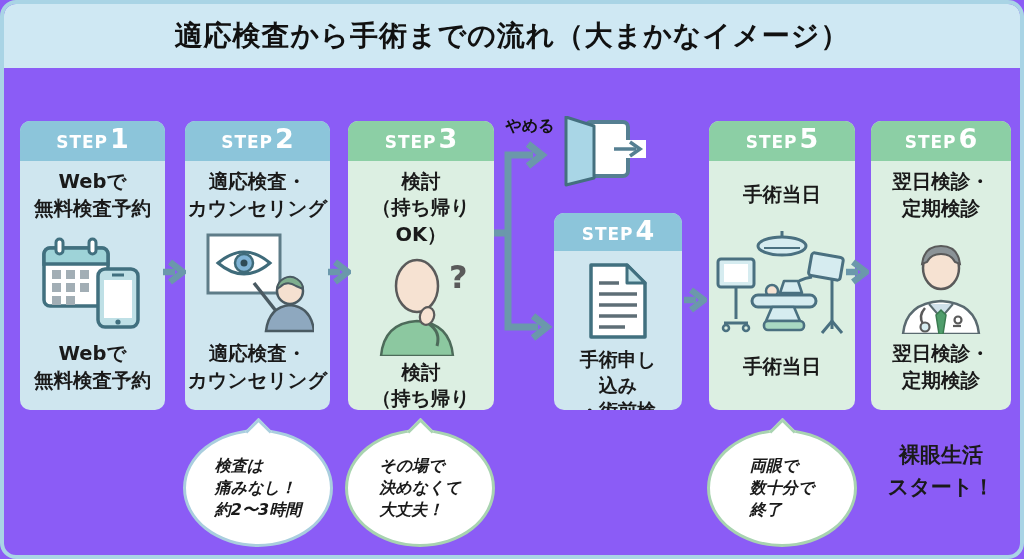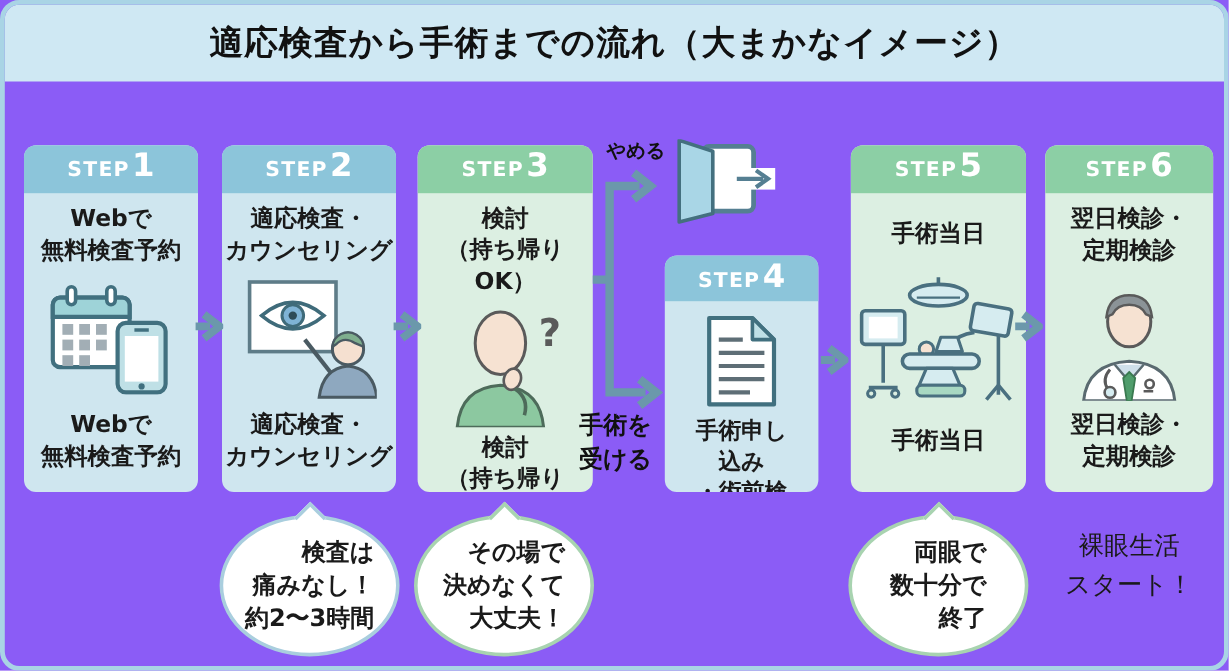--- a/index.html
+++ b/index.html
@@ -39,27 +39,27 @@
   .door { position:absolute; left:556px; top:116px; }
 
   .label { position:absolute; font-weight:bold; color:#111; white-space:pre-line; text-align:center; }
   #quit-label { left:494px; top:116px; width:72px; font-size:16px; }
   #proceed-label { left:477px; top:340px; width:72px; font-size:20px; line-height:1.4; }
 
   .bubble { position:absolute; top:429px; width:150px; height:118px; background:#fff; border:3px solid; border-radius:50%;
             display:flex; align-items:center; justify-content:center; box-sizing:border-box; }
   .bubble .tail { position:absolute; top:-10px; left:50%; margin-left:-9px; width:16px; height:16px; background:#fff;
                   transform:rotate(45deg); border-left:3px solid; border-top:3px solid; border-color:inherit; }
-  .bubble .btext { font-weight:bold; font-size:20px; line-height:1.38; text-align:right; white-space:pre-line; color:#1a1a1a; position:relative; }
+  .bubble .btext { font-weight:bold; font-size:16px; line-height:1.38; text-align:left; white-space:pre-line; color:#1a1a1a; position:relative;font-style:italic; }
   .bubble.blue-b  { border-color:var(--bubble-blue,#a9cede); }
   .bubble.green-b { border-color:var(--bubble-green,#a8d3b0); }
   #callout1 { left:183px; }
   #callout2 { left:345px; }
   #callout3 { left:707px; }
-  #callout4 { position:absolute; left:866px; top:440px; width:150px; font-weight:normal; font-size:21px; line-height:1.5;
+  #callout4 { position:absolute; left:866px; top:440px; width:150px; font-weight:bold; font-size:21px; line-height:1.5;
               text-align:center; white-space:pre-line; color:#1a1a1a; }
 </style>
 </head>
 <body>
 
 <div class="stage">
   <div class="titlebar">
     <div class="title">適応検査から手術までの流れ（大まかなイメージ）</div>
   </div>
 
@@ -146,22 +146,20 @@
   </div>
 
   <svg class="branch" width="175" height="235" viewBox="0 0 175 235">
     <path d="M16 121 H30" fill="none" stroke="currentColor" stroke-width="7"></path>
     <path d="M55 43 H30 V215 H60" fill="none" stroke="currentColor" stroke-width="7"></path>
     <path d="M50 32 L64 43 L50 54" fill="none" stroke="currentColor" stroke-width="7"></path>
     <path d="M55 204 L69 215 L55 226" fill="none" stroke="currentColor" stroke-width="7"></path>
   </svg>
 
   <div class="label" id="quit-label">やめる</div>
-  <div class="label" id="proceed-label">手術を
-受ける</div>
 
   <svg class="door" width="94" height="74" viewBox="0 0 94 74">
     <rect x="30" y="6" width="42" height="54" rx="5" fill="#fff" stroke="#557f92" stroke-width="4"></rect>
     <polygon points="10,1 38,10 38,62 10,69" fill="#a9d6e6" stroke="#44707f" stroke-width="3" stroke-linejoin="round"></polygon>
     <rect x="56" y="24" width="34" height="18" fill="#fff"></rect>
     <path d="M58 33 H80" fill="none" stroke="#557f92" stroke-width="3.5"></path>
     <path d="M74 26 L84 33 L74 40" fill="none" stroke="#557f92" stroke-width="3.5"></path>
   </svg>
 
   <div class="card blue" id="step4">

